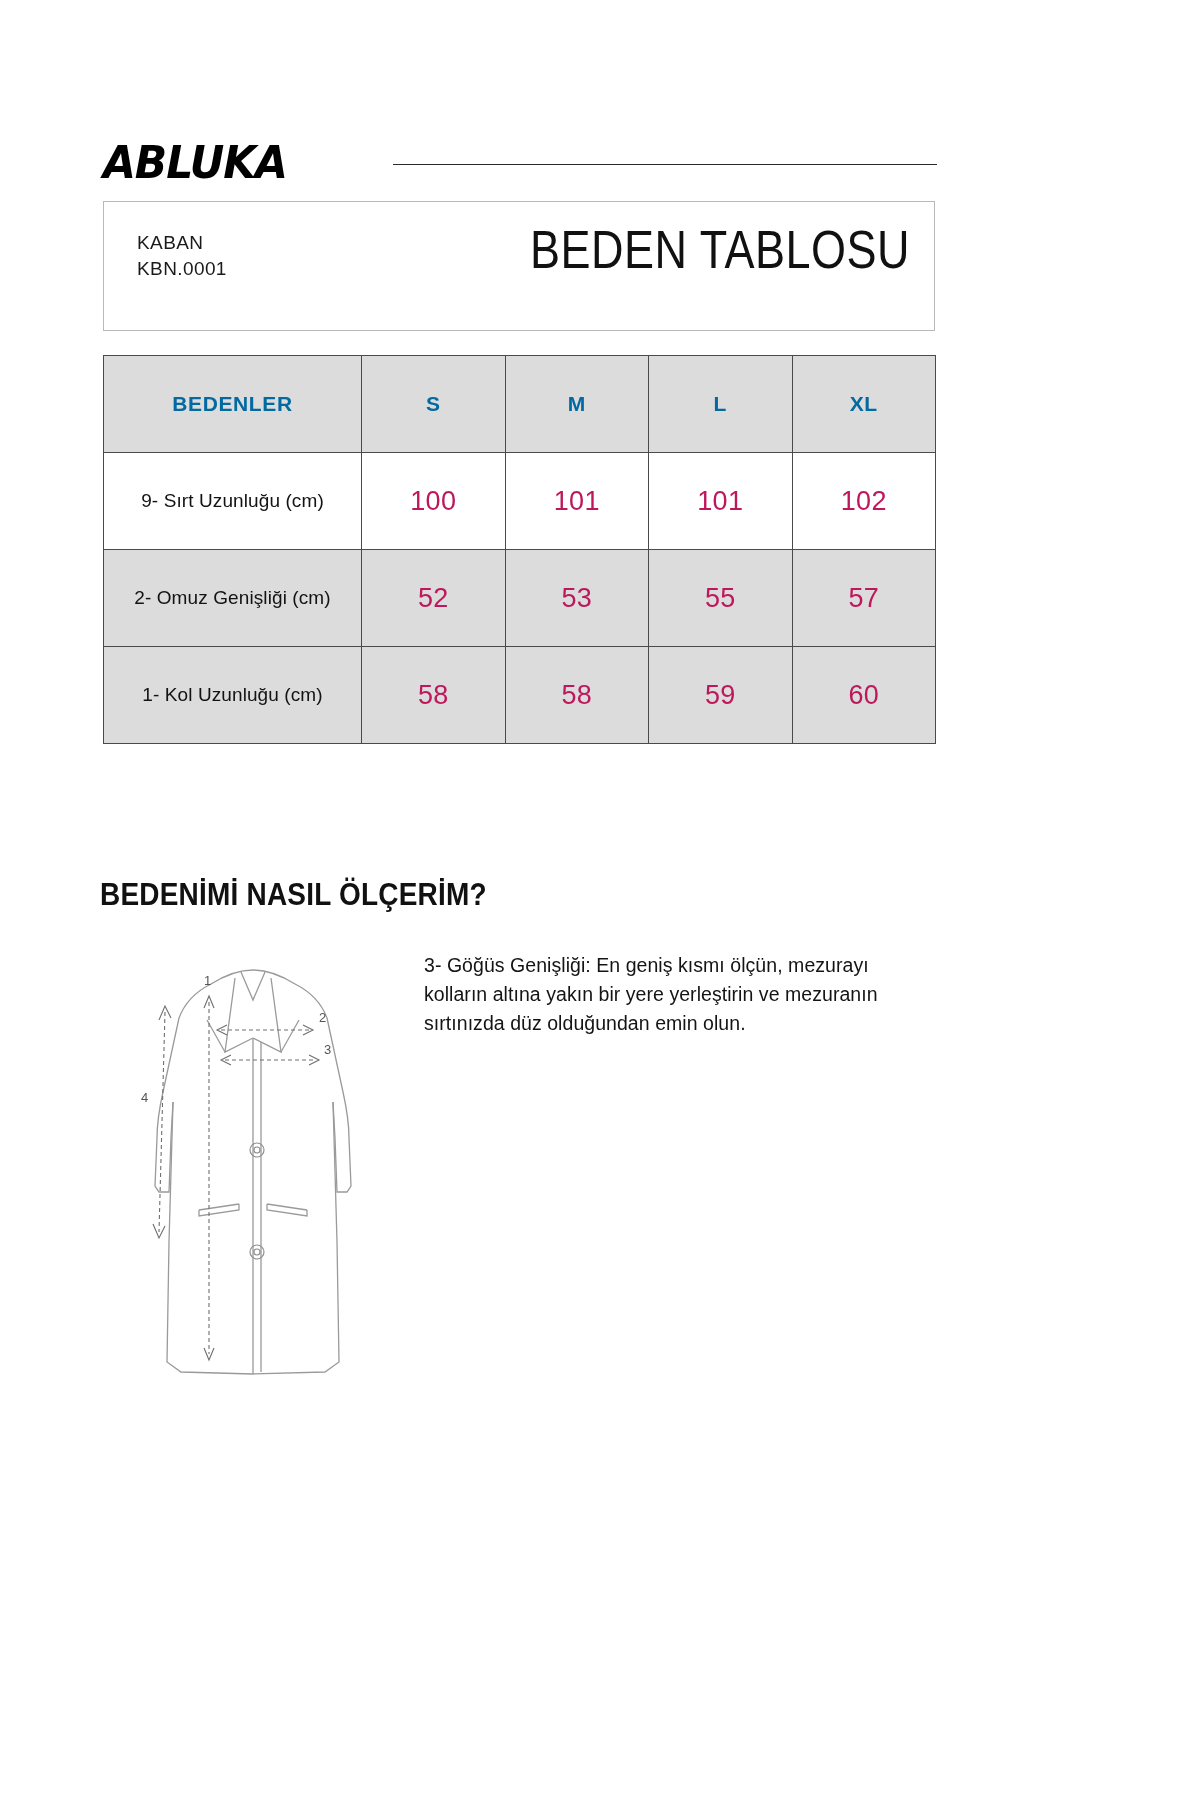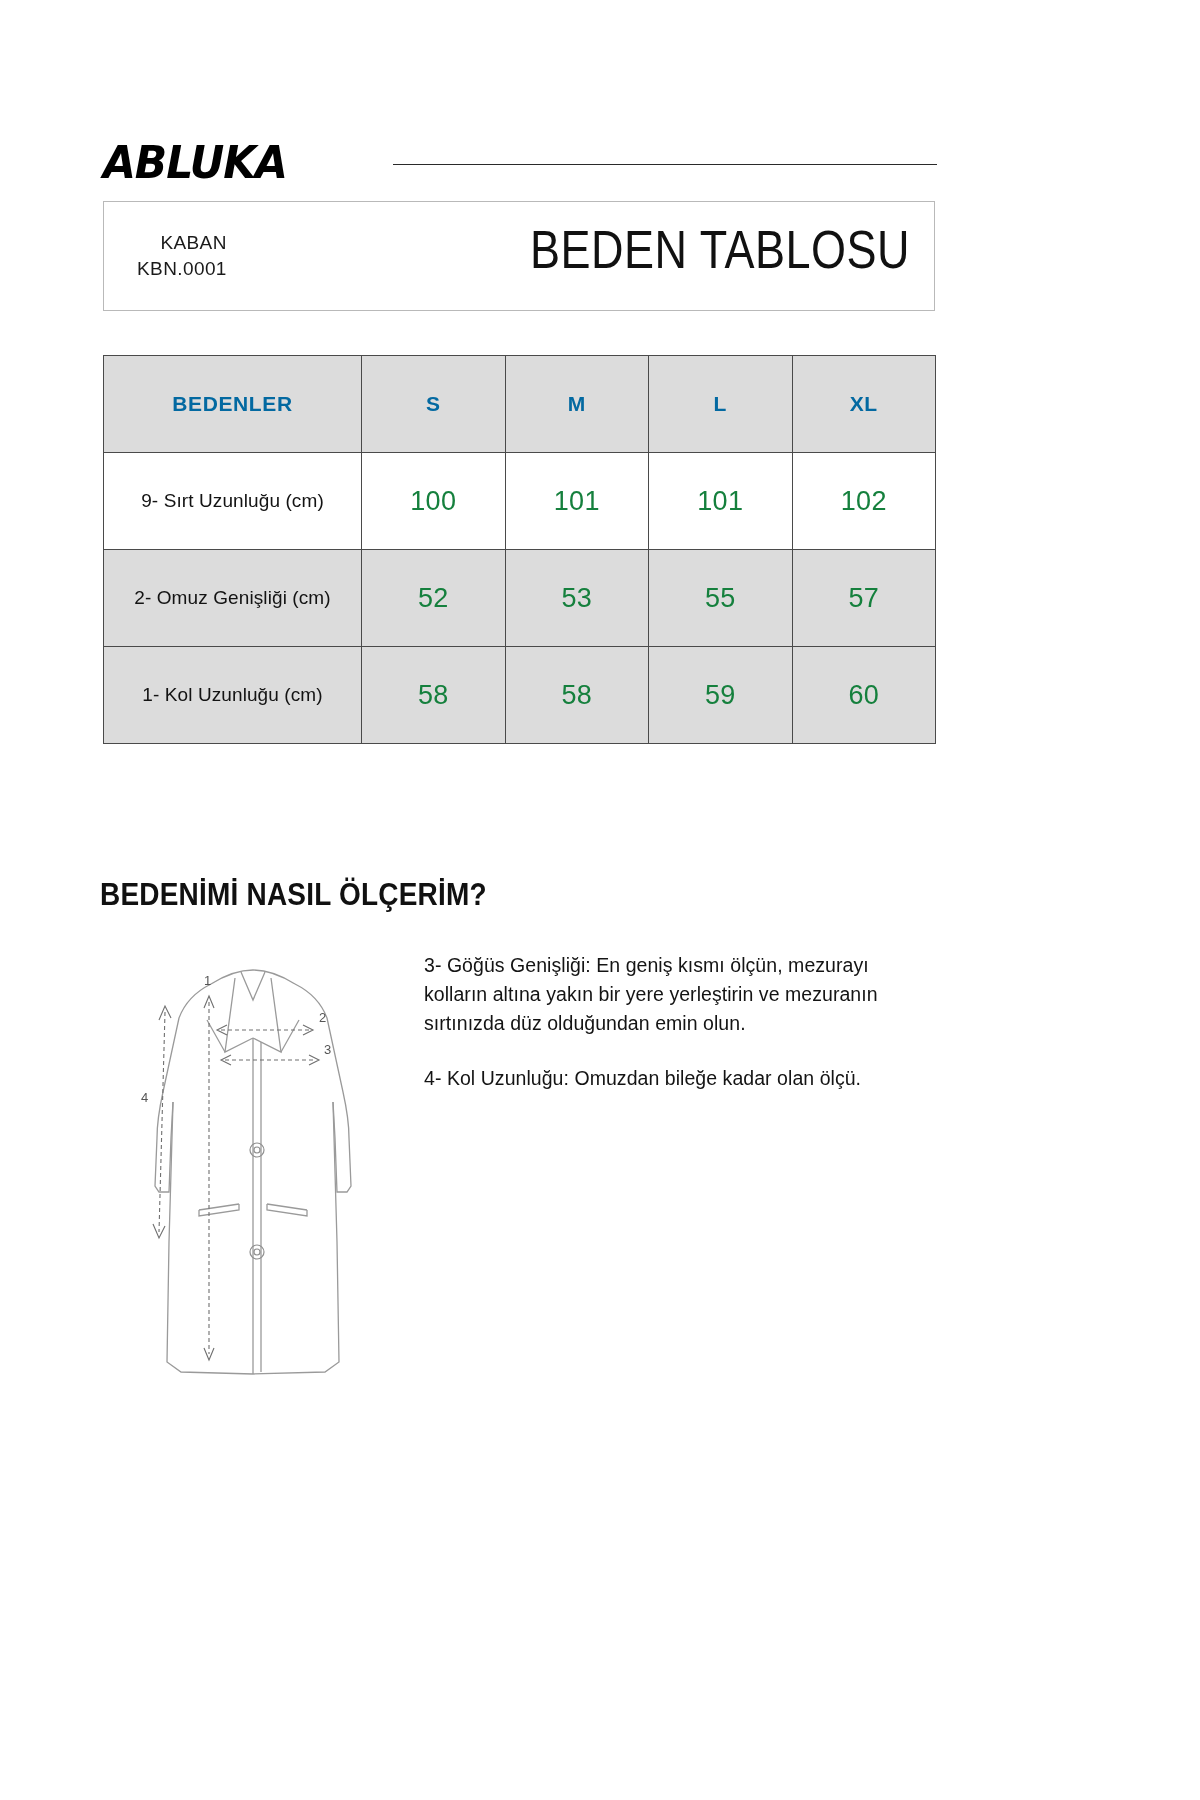--- a/index.html
+++ b/index.html
@@ -54,25 +54,24 @@
     margin-left: 126px;
     margin-top: 2px;
   }
 
   
   .header-box {
     position: absolute;
     left: 103px;
     top: 194px;
     width: 832px;
-    height: 110px;
+    height: 130px;
     border: 1.4px solid #b9b9b9;
     box-sizing: border-box;
     background: #ffffff;
-    text-align: right;
   }
   .header-code {
     position: absolute;
     left: 33px;
     top: 28px;
     font-size: 19px;
     line-height: 26px;
     letter-spacing: 0.4px;
     color: #1a1a1a;
   }
@@ -121,21 +120,21 @@
   tbody tr:not(.shaded) td { background: #ffffff; }
   tbody td.row-label {
     font-size: 19px;
     font-weight: normal;
     letter-spacing: 0.1px;
     color: #131313;
   }
   tbody td.row-val {
     font-size: 27px;
     letter-spacing: 0.3px;
-    color: #15803d;
+    color: #be185d;
   }
 
   
   .howto-heading {
     position: absolute;
     left: 100px;
     top: 870px;
     font-size: 28px;
     font-weight: bold;
     letter-spacing: 0.2px;
@@ -294,16 +293,15 @@
         <text x="101" y="43">1</text>
         <text x="216" y="80">2</text>
         <text x="221" y="112">3</text>
         <text x="38" y="160">4</text>
       </g>
     </svg>
   </div>
 
   <div class="instructions">
     <p>3- Göğüs Genişliği: En geniş kısmı ölçün, mezurayı kolların altına yakın bir yere yerleştirin ve mezuranın sırtınızda düz olduğundan emin olun.</p>
-    <p>4- Kol Uzunluğu: Omuzdan bileğe kadar olan ölçü.</p>
   </div>
 
 </div>
 
 </body></html>

